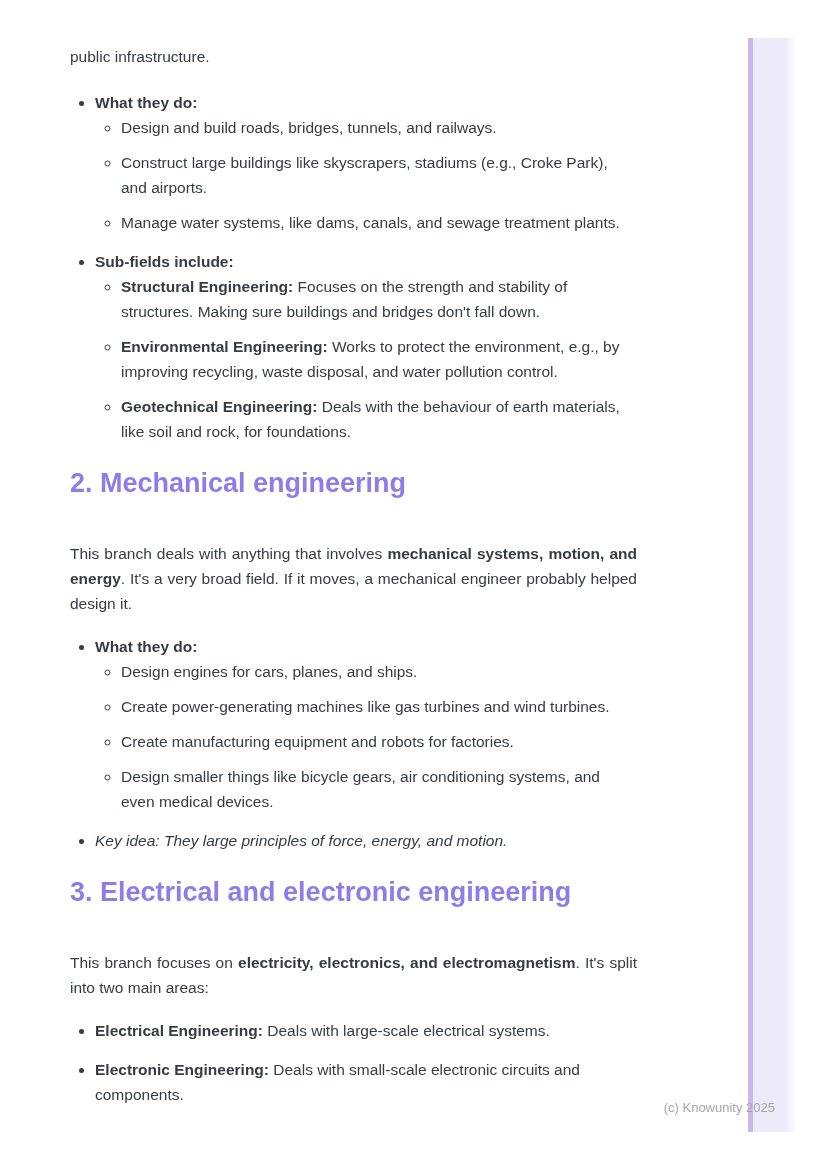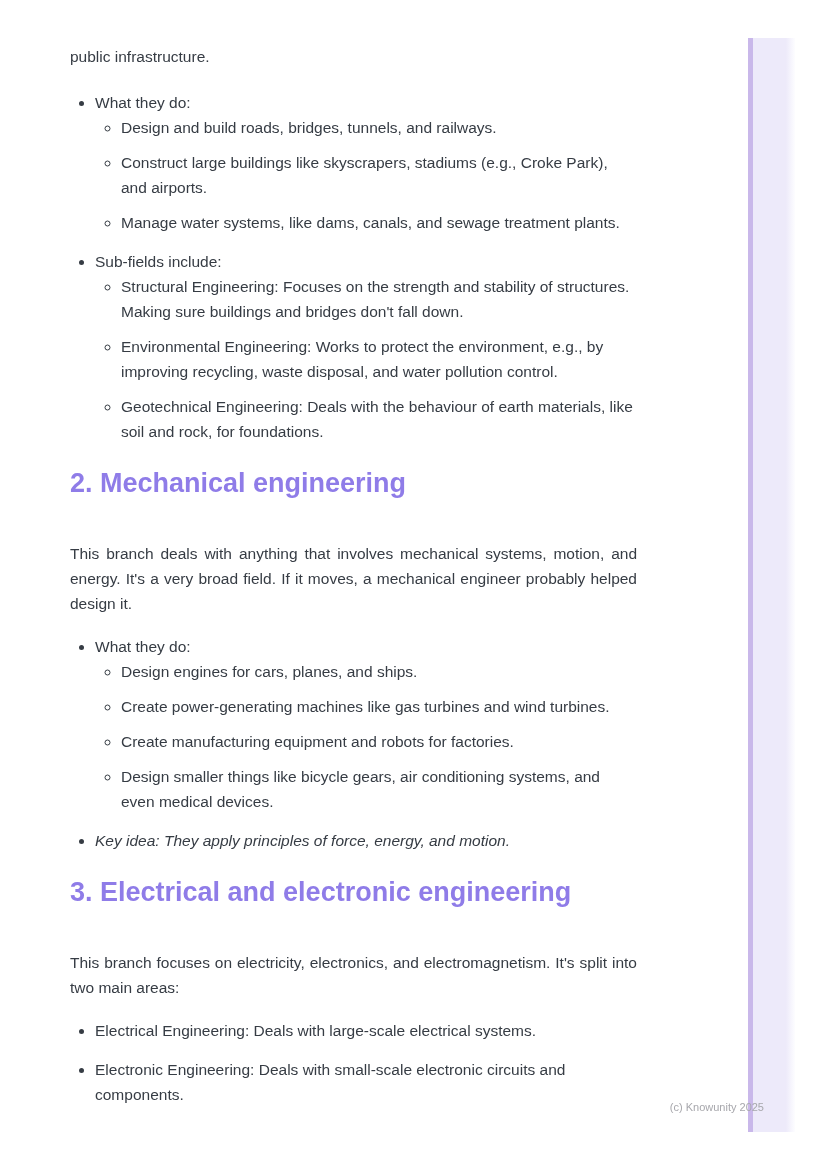--- a/index.html
+++ b/index.html
@@ -39,25 +39,25 @@
   }
   ul.top-list > li + li { margin-top: 14px; }
   ul.sub-list {
     list-style: circle;
     padding-left: 26px;
     margin: 0;
   }
   ul.sub-list > li + li { margin-top: 10px; }
   li { line-height: 25px; }
   .key-idea { font-style: italic; }
-  b { font-weight: 400; }
+  b { font-weight: 700; }
   .page-footer {
     position: absolute;
-    top: 1101px; right: 64px;
-    font-size: 11px;
+    top: 1101px; right: 53px;
+    font-size: 13px;
     line-height: 13px;
     color: var(--footer-text, #a7a7ac);
     z-index: 3;
   }
   .edge-line {
     position: absolute;
     left: 748px; top: 38px;
     width: 5px; height: 1094px;
     background: var(--edge-line, #c9b8ea);
     z-index: 2;
@@ -105,21 +105,21 @@
     <ul class="top-list">
       <li>
         <b>What they do:</b>
         <ul class="sub-list">
           <li><span>Design engines for cars, planes, and ships.</span></li>
           <li><span>Create power-generating machines like gas turbines and wind turbines.</span></li>
           <li><span>Create manufacturing equipment and robots for factories.</span></li>
           <li><span>Design smaller things like bicycle gears, air conditioning systems, and even medical devices.</span></li>
         </ul>
       </li>
-      <li class="key-idea"><span>Key idea: They apply principles of force, energy, and motion.</span></li>
+      <li class="key-idea"><span>Key idea: They large principles of force, energy, and motion.</span></li>
     </ul>
 
     <h2 class="section-heading">3. Electrical and electronic engineering</h2>
 
     <p class="body-para"><span>This branch focuses on </span><b>electricity, electronics, and electromagnetism</b><span>. It's split into two main areas:</span></p>
 
     <ul class="top-list">
       <li>
         <b>Electrical Engineering:</b><span> Deals with large-scale electrical systems.</span>
       </li>

